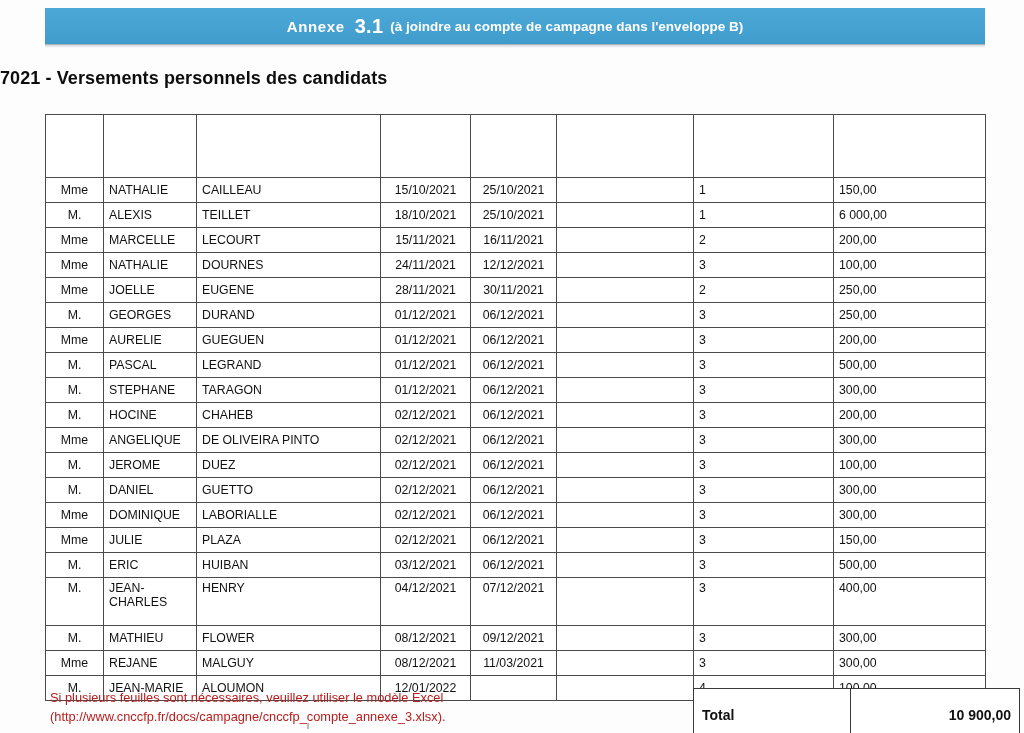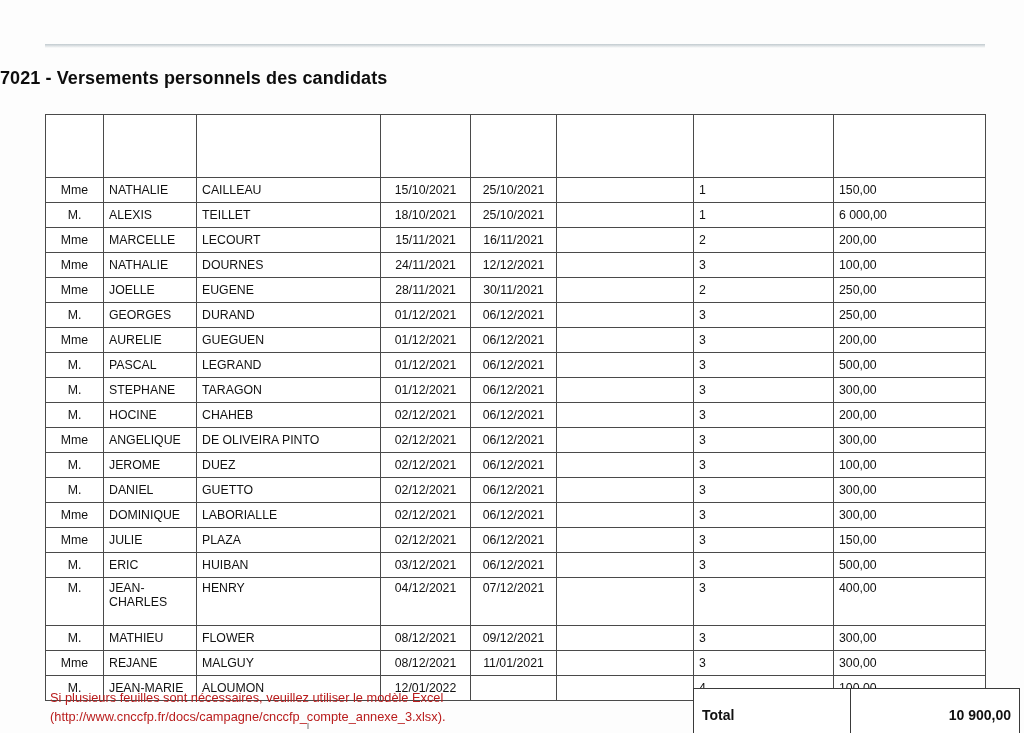--- a/index.html
+++ b/index.html
@@ -182,20 +182,27 @@
     width: 2px;
     height: 6px;
     background: #b9b9b9;
   }
 </style>
 </head>
 <body>
 
 <div class="page">
 
+  <div class="banner">
+    <div class="banner-inner">
+      <span class="banner-word">Annexe</span>
+      <span class="banner-num">3.1</span>
+      <span class="banner-paren">(à joindre au compte de campagne dans l'enveloppe B)</span>
+    </div>
+  </div>
   <div class="banner-shadow"></div>
 
   <div class="doc-title">7021 - Versements personnels des candidats</div>
 
   <div class="table-wrap">
     <table class="grid">
       <colgroup>
         <col class="w-civ">
           <col class="w-pre">
           <col class="w-nom">
@@ -418,21 +425,21 @@
             <td class="c-drb">09/12/2021</td>
             <td class="c-rem"></td>
             <td class="c-rel">3</td>
             <td class="c-mon">300,00</td>
           </tr>
           <tr>
             <td class="c-civ">Mme</td>
             <td class="c-pre">REJANE</td>
             <td class="c-nom">MALGUY</td>
             <td class="c-dv">08/12/2021</td>
-            <td class="c-drb">11/01/2021</td>
+            <td class="c-drb">11/03/2021</td>
             <td class="c-rem"></td>
             <td class="c-rel">3</td>
             <td class="c-mon">300,00</td>
           </tr>
           <tr>
             <td class="c-civ">M.</td>
             <td class="c-pre">JEAN-MARIE</td>
             <td class="c-nom">ALOUMON</td>
             <td class="c-dv">12/01/2022</td>
             <td class="c-drb"></td>

